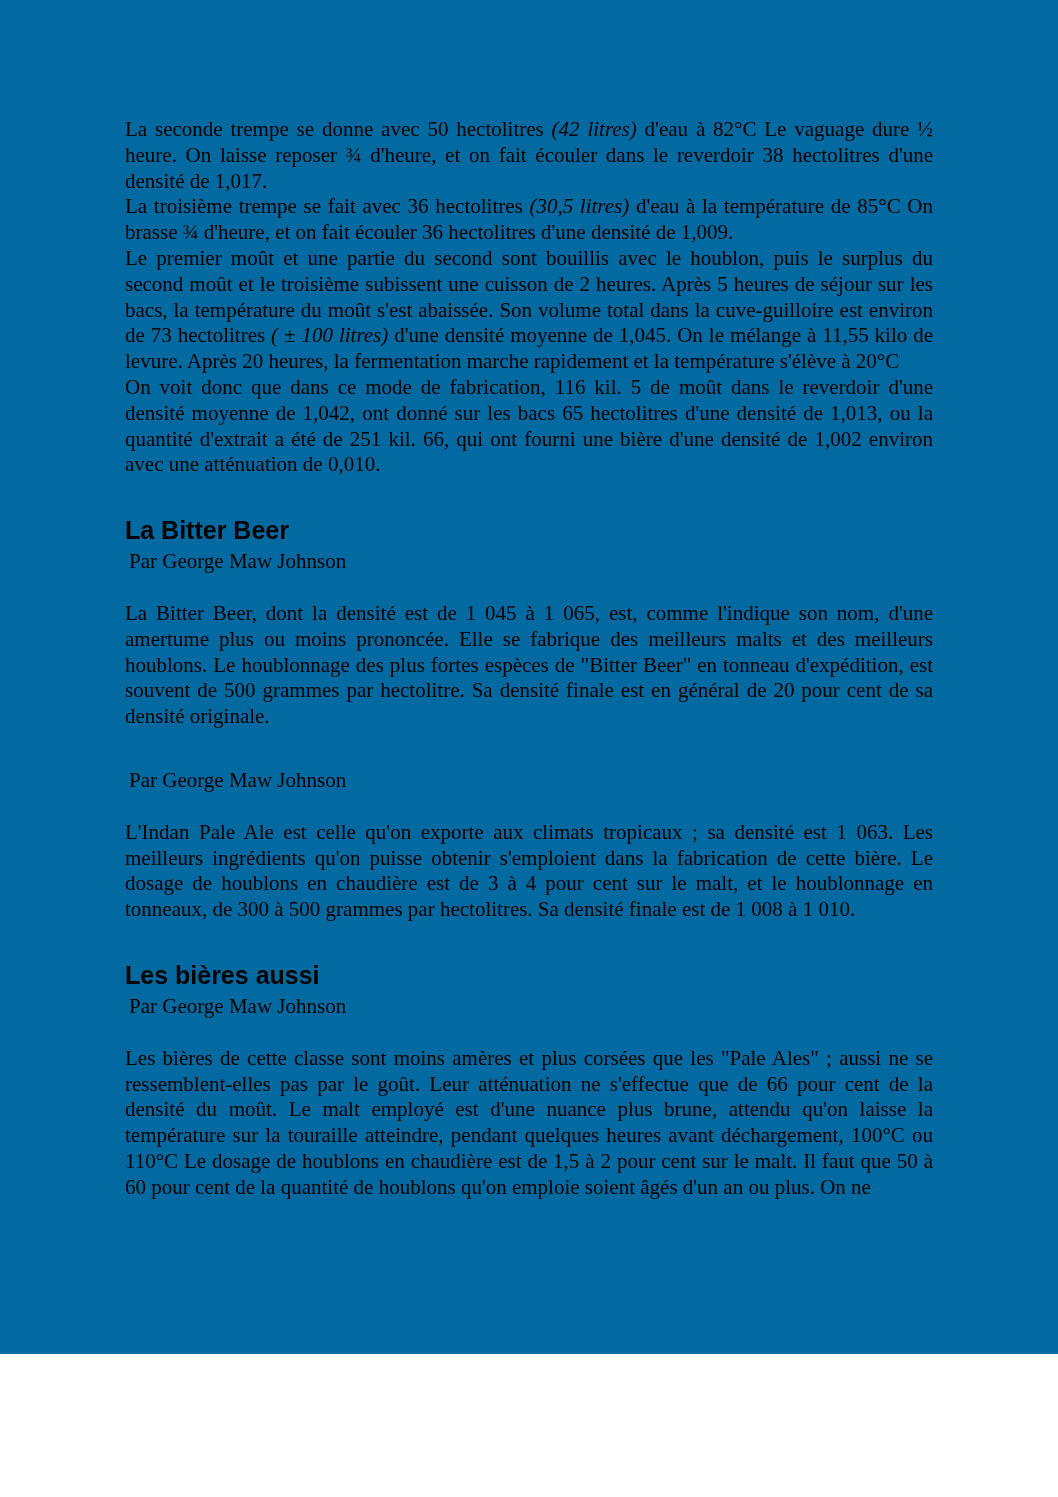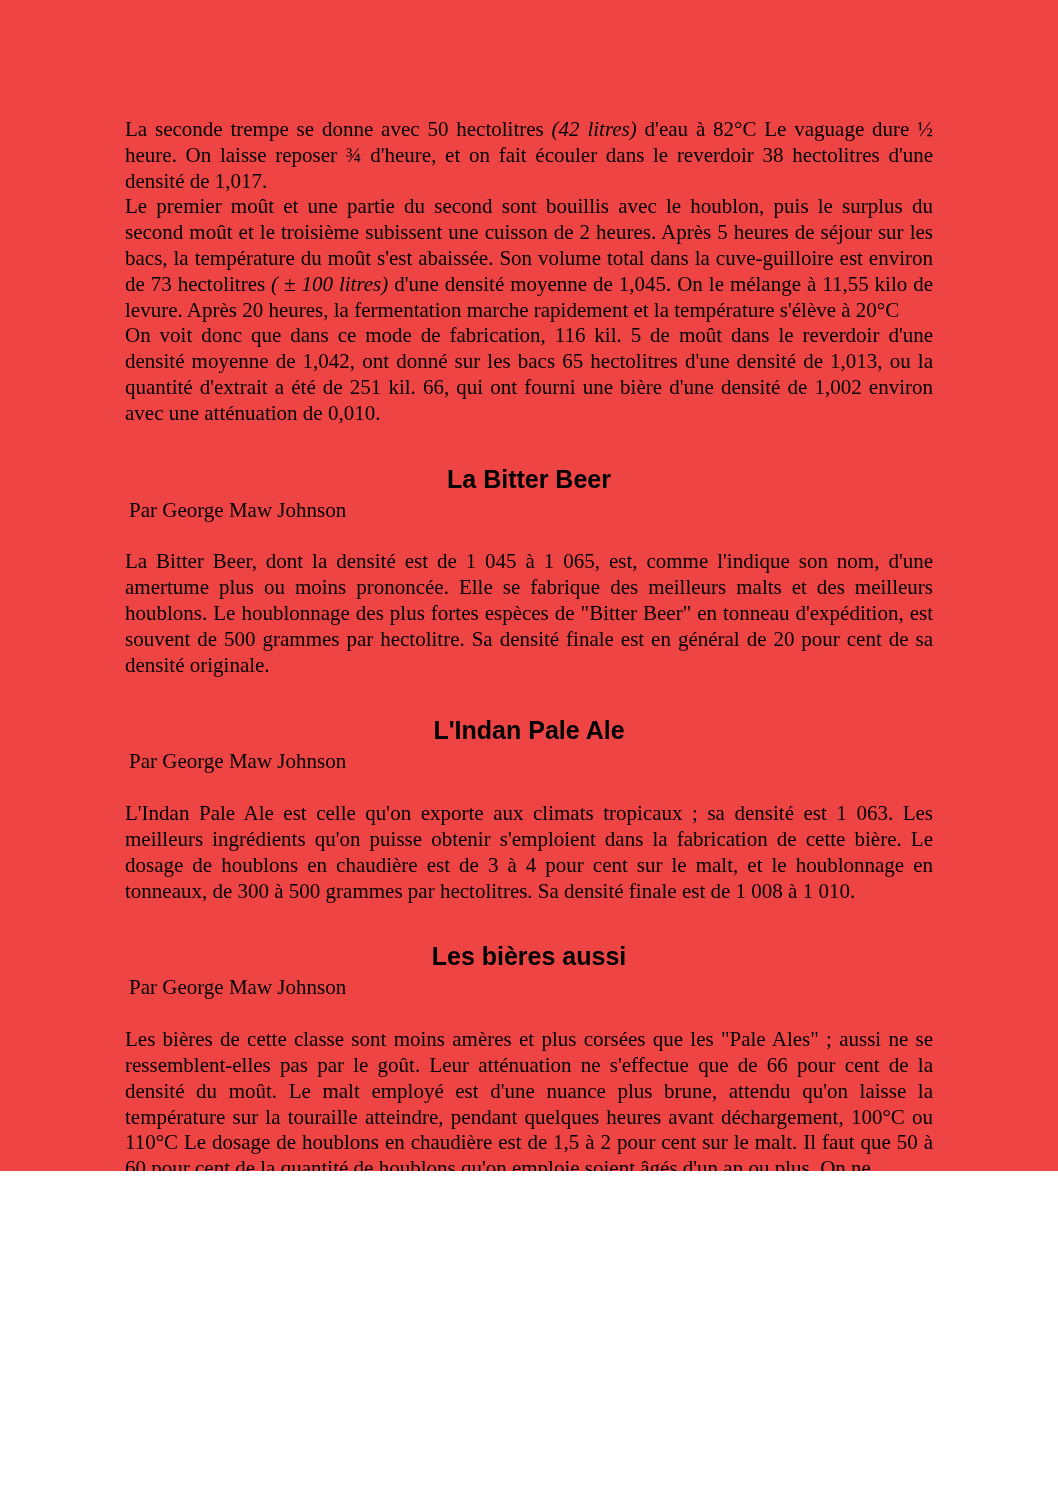--- a/index.html
+++ b/index.html
@@ -3,22 +3,22 @@
 <meta charset="utf-8">
 <style>
   html, body {
     margin: 0;
     padding: 0;
     background: #ffffff;
   }
   .page {
     position: relative;
     width: 1058px;
-    height: 1171px;
-    background: #ef4444;
+    height: 1354px;
+    background: #0369a1;
     color: #000000;
     font-family: "Liberation Serif", "DejaVu Serif", serif;
     overflow: hidden;
   }
   .content {
     position: absolute;
     left: 125px;
     top: 117px;
     width: 808px;
   }
@@ -34,21 +34,20 @@
   .section {
     margin-top: 38px;
   }
   h2.section-title {
     margin: 0 0 4px 0;
     font-family: "Liberation Sans", "DejaVu Sans", sans-serif;
     font-weight: bold;
     font-size: 25px;
     line-height: 29px;
     color: #000000;
-    text-align: center;
   }
   p.byline {
     margin: 0 0 26px 4px;
     font-size: 21px;
     line-height: 25.8px;
   }
   .page-number {
     position: absolute;
     left: 0;
     right: 16px;
@@ -58,31 +57,31 @@
     line-height: 25.8px;
   }
 </style>
 </head>
 <body>
 
 <div class="page">
   <div class="content">
 
     <p class="body-par"><span>La seconde trempe se donne avec 50 hectolitres </span><span class="italic">(42 litres)</span><span> d'eau à 82°C Le vaguage dure ½ heure. On laisse reposer ¾ d'heure, et on fait écouler dans le reverdoir 38 hectolitres d'une densité de 1,017.</span></p>
+    <p class="body-par"><span>La troisième trempe se fait avec 36 hectolitres </span><span class="italic">(30,5 litres)</span><span> d'eau à la température de 85°C On brasse ¾ d'heure, et on fait écouler 36 hectolitres d'une densité de 1,009.</span></p>
     <p class="body-par"><span>Le premier moût et une partie du second sont bouillis avec le houblon, puis le surplus du second moût et le troisième subissent une cuisson de 2 heures. Après 5 heures de séjour sur les bacs, la température du moût s'est abaissée. Son volume total dans la cuve-guilloire est environ de 73 hectolitres </span><span class="italic">( ± 100 litres)</span><span> d'une densité moyenne de 1,045. On le mélange à 11,55 kilo de levure. Après 20 heures, la fermentation marche rapidement et la température s'élève à 20°C</span></p>
     <p class="body-par"><span>On voit donc que dans ce mode de fabrication, 116 kil. 5 de moût dans le reverdoir d'une densité moyenne de 1,042, ont donné sur les bacs 65 hectolitres d'une densité de 1,013, ou la quantité d'extrait a été de 251 kil. 66, qui ont fourni une bière d'une densité de 1,002 environ avec une atténuation de 0,010.</span></p>
 
     <div class="section">
       <h2 class="section-title">La Bitter Beer</h2>
       <p class="byline">Par George Maw Johnson</p>
       <p class="body-par"><span>La Bitter Beer, dont la densité est de 1 045 à 1 065, est, comme l'indique son nom, d'une amertume plus ou moins prononcée. Elle se fabrique des meilleurs malts et des meilleurs houblons. Le houblonnage des plus fortes espèces de "Bitter Beer" en tonneau d'expédition, est souvent de 500 grammes par hectolitre. Sa densité finale est en général de 20 pour cent de sa densité originale.</span></p>
     </div>
 
     <div class="section">
-      <h2 class="section-title">L'Indan Pale Ale</h2>
       <p class="byline">Par George Maw Johnson</p>
       <p class="body-par"><span>L'Indan Pale Ale est celle qu'on exporte aux climats tropicaux ; sa densité est 1 063. Les meilleurs ingrédients qu'on puisse obtenir s'emploient dans la fabrication de cette bière. Le dosage de houblons en chaudière est de 3 à 4 pour cent sur le malt, et le houblonnage en tonneaux, de 300 à 500 grammes par hectolitres. Sa densité finale est de 1 008 à 1 010.</span></p>
     </div>
 
     <div class="section">
       <h2 class="section-title">Les bières aussi</h2>
       <p class="byline">Par George Maw Johnson</p>
       <p class="body-par"><span>Les bières de cette classe sont moins amères et plus corsées que les "Pale Ales" ; aussi ne se ressemblent-elles pas par le goût. Leur atténuation ne s'effectue que de 66 pour cent de la densité du moût. Le malt employé est d'une nuance plus brune, attendu qu'on laisse la température sur la touraille atteindre, pendant quelques heures avant déchargement, 100°C ou 110°C Le dosage de houblons en chaudière est de 1,5 à 2 pour cent sur le malt. Il faut que 50 à 60 pour cent de la quantité de houblons qu'on emploie soient âgés d'un an ou plus. On ne</span></p>
     </div>
 

